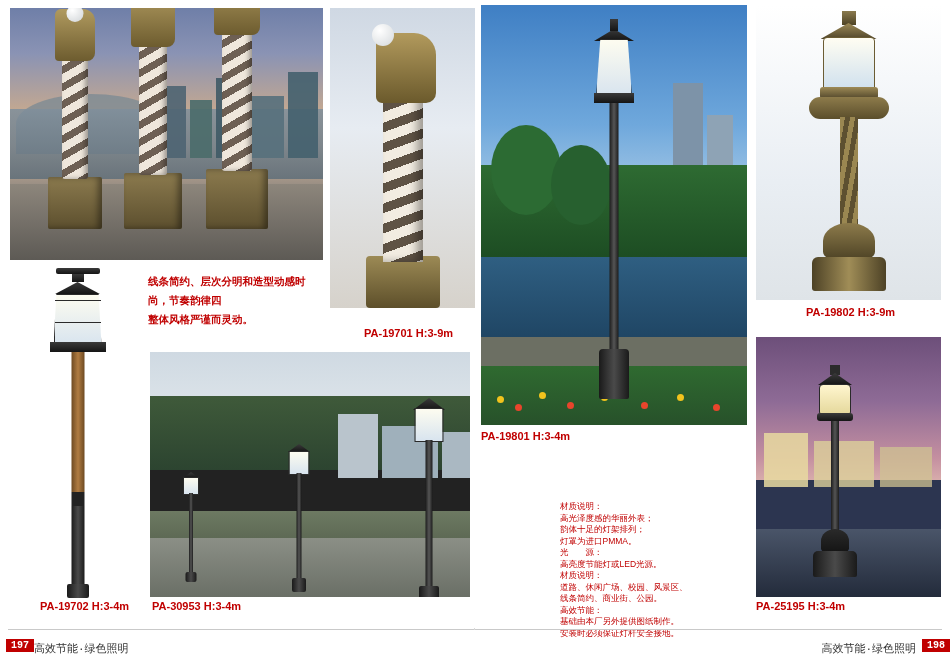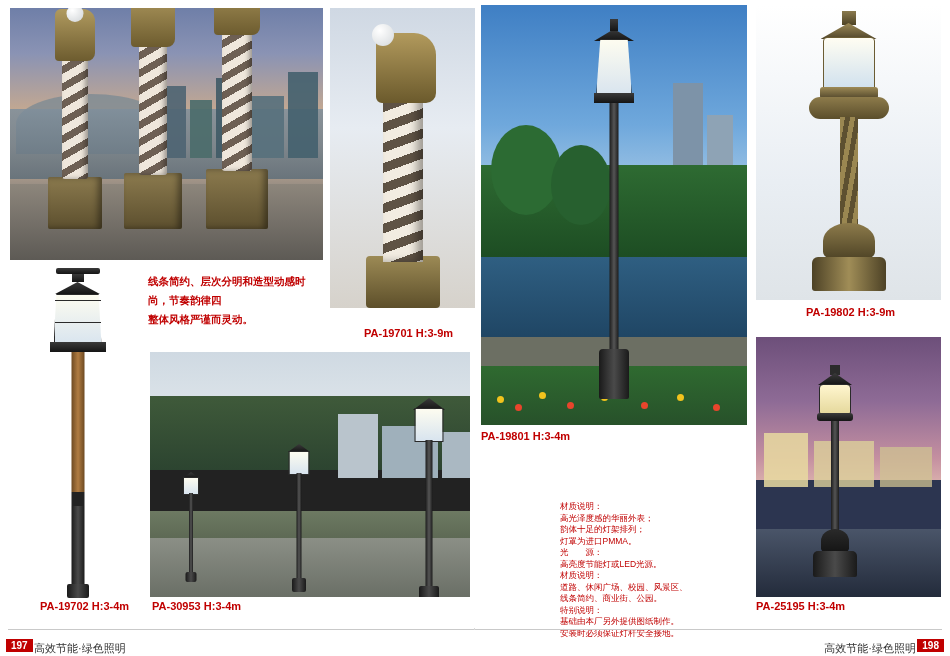--- a/index.html
+++ b/index.html
@@ -94,21 +94,21 @@
     background:linear-gradient(90deg,#1a1a1a,#4a4a4a,#1a1a1a);border-radius:2px;}
 
   
   .zh-desc{position:absolute;left:148px;top:272px;width:175px;
     color:#c00000;font-size:10.5px;line-height:19px;font-weight:bold;}
   .spec{position:absolute;left:560px;top:468px;width:190px;
     color:#c00000;font-size:8.5px;line-height:11.5px;margin-top:33px;}
   .spec .ln{white-space:nowrap;}
 
   
-  .footer{position:absolute;left:0;right:0;bottom:0;height:28px;}
+  .footer{position:absolute;left:0;right:0;bottom:0;height:28px;font-family:Liberation Mono, monospace;}
   .footrule{position:absolute;left:8px;right:8px;bottom:26px;height:1px;background:#c9c9c9;}
   .pgnum{position:absolute;bottom:4px;font-size:10px;color:#ffffff;background:#c00000;
     padding:1px 5px;font-weight:bold;}
   .foottext{position:absolute;bottom:0;font-size:11px;color:#333;}
   .spine{position:absolute;left:474px;top:0;bottom:26px;width:1px;background:#d9d9d9;}
 </style>
 </head>
 <body>
 
 <div class="page">
@@ -267,21 +267,21 @@
   <div class="spec">
     <div class="ln">材质说明：</div>
     <div class="ln">高光泽度感的华丽外表；</div>
     <div class="ln">韵体十足的灯架排列；</div>
     <div class="ln">灯罩为进口PMMA。</div>
     <div class="ln">光　　源：</div>
     <div class="ln">高亮度节能灯或LED光源。</div>
     <div class="ln">材质说明：</div>
     <div class="ln">道路、休闲广场、校园、风景区、</div>
     <div class="ln">线条简约、商业街、公园。</div>
-    <div class="ln">特别说明：</div>
+    <div class="ln">高效节能：</div>
     <div class="ln">基础由本厂另外提供图纸制作。</div>
     <div class="ln">安装时必须保证灯杆安全接地。</div>
   </div>
 
   <div class="photo" id="img-dusk">
     <div class="dk-sky"></div>
     <div class="dk-city"></div>
     <div style="position:absolute;left:8px;top:96px;width:44px;height:54px;background:#e8d9a0;opacity:.85;"></div>
     <div style="position:absolute;left:58px;top:104px;width:60px;height:46px;background:#dccf9a;opacity:.8;"></div>
     <div style="position:absolute;left:124px;top:110px;width:52px;height:40px;background:#cfc392;opacity:.75;"></div>
@@ -298,17 +298,17 @@
       <div class="foot" style="top:186px;width:44px;height:26px;border-radius:5px 5px 2px 2px;"></div>
     </div>
   </div>
   <div class="cap" style="left:756px;top:600px;">PA-25195 H:3-4m</div>
 
   <div class="footer">
     <div class="footrule"></div>
     <div class="spine"></div>
     <div class="pgnum" style="left:6px;">197</div>
     <div class="foottext" style="left:34px;">高效节能·绿色照明</div>
-    <div class="pgnum" style="right:6px;">198</div>
+    <div class="pgnum" style="right:0;">198</div>
     <div class="foottext" style="right:34px;">高效节能·绿色照明</div>
   </div>
 
 </div>
 
 </body></html>

